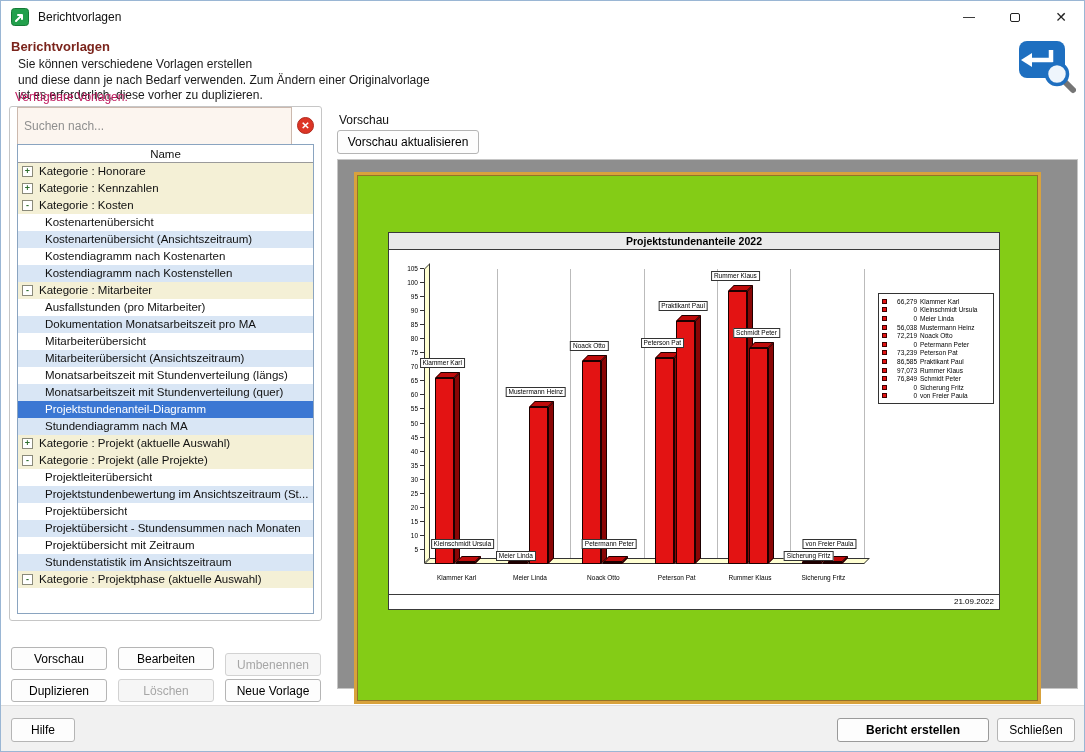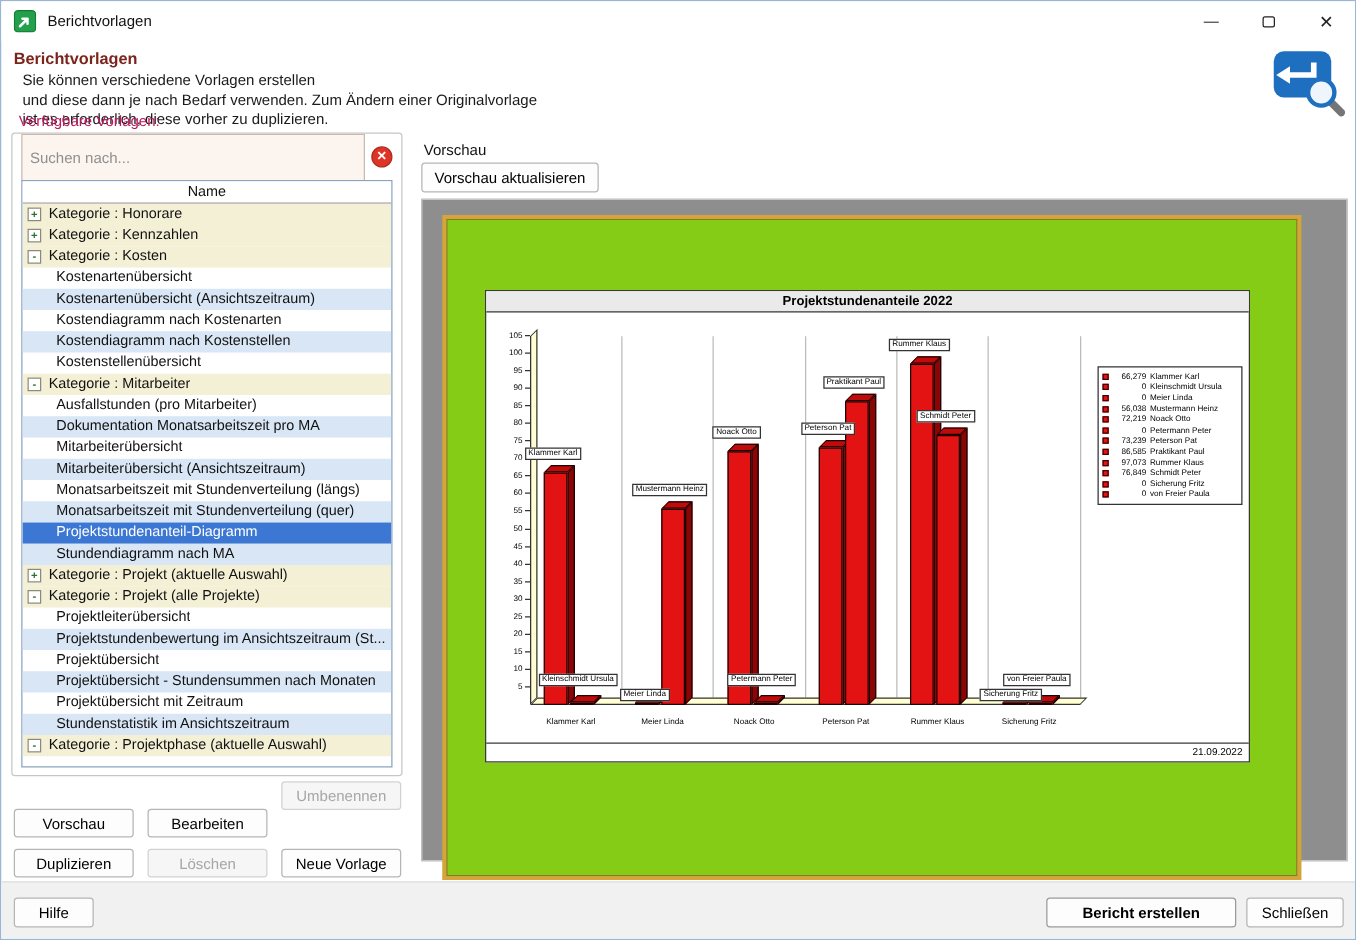--- a/index.html
+++ b/index.html
@@ -36,21 +36,21 @@
   .list-row.item.alt { background:#d9e6f5; }
   .list-row.item.selected { background:#3b77d3; color:#fff; }
   .expander { flex:none; width:11px; height:11px; border:1px solid #8a8a7a; background:#fff; font-size:9px; line-height:9px; text-align:center; margin-right:6px; color:#2f6f2f; font-weight:bold; }
   .row-label { overflow:hidden; text-overflow:ellipsis; }
 
   
   .btn { position:absolute; height:23px; width:96px; background:#fdfdfd; border:1px solid #b5b5b5; border-radius:3px; font-family:inherit; font-size:12px; color:#000; cursor:default; }
   .btn.disabled { color:#a6a6a6; background:#f6f6f6; border-color:#d2d2d2; }
   .btn-vorschau   { left:10px;  top:646px; }
   .btn-bearbeiten { left:117px; top:646px; }
-  .btn-umbenennen { left:224px; top:624px; }
+  .btn-umbenennen { left:224px; top:652px; }
   .btn-duplizieren{ left:10px;  top:678px; }
   .btn-loeschen   { left:117px; top:678px; }
   .btn-neue       { left:224px; top:678px; }
 
   
   .preview-label { position:absolute; left:338px; top:112px; font-size:12px; color:#111; }
   .refresh-btn { position:absolute; left:336px; top:129px; width:142px; height:24px; background:#fdfdfd; border:1px solid #b5b5b5; border-radius:3px; font-family:inherit; font-size:12px; cursor:default; }
   .preview-viewport { position:absolute; left:336px; top:158px; width:741px; height:530px; border:1px solid #c6c6c6; background:#8e8e8e; }
   .preview-page { position:absolute; left:16px; top:12px; width:687px; height:532px; background:#84cc16; border:3px solid #d8a23c; box-shadow: inset 0 0 0 1px #93722a; }
 
@@ -149,23 +149,20 @@
             <span class="row-label">Kostenartenübersicht</span>
           </div>
           <div class="list-row item alt">
             <span class="row-label">Kostenartenübersicht (Ansichtszeitraum)</span>
           </div>
           <div class="list-row item">
             <span class="row-label">Kostendiagramm nach Kostenarten</span>
           </div>
           <div class="list-row item alt">
             <span class="row-label">Kostendiagramm nach Kostenstellen</span>
-          </div>
-          <div class="list-row item">
-            <span class="row-label">Kostenstellenübersicht</span>
           </div>
           <div class="list-row category">
             <span class="expander">-</span>
             <span class="row-label">Kategorie : Mitarbeiter</span>
           </div>
           <div class="list-row item">
             <span class="row-label">Ausfallstunden (pro Mitarbeiter)</span>
           </div>
           <div class="list-row item alt">
             <span class="row-label">Dokumentation Monatsarbeitszeit pro MA</span>

